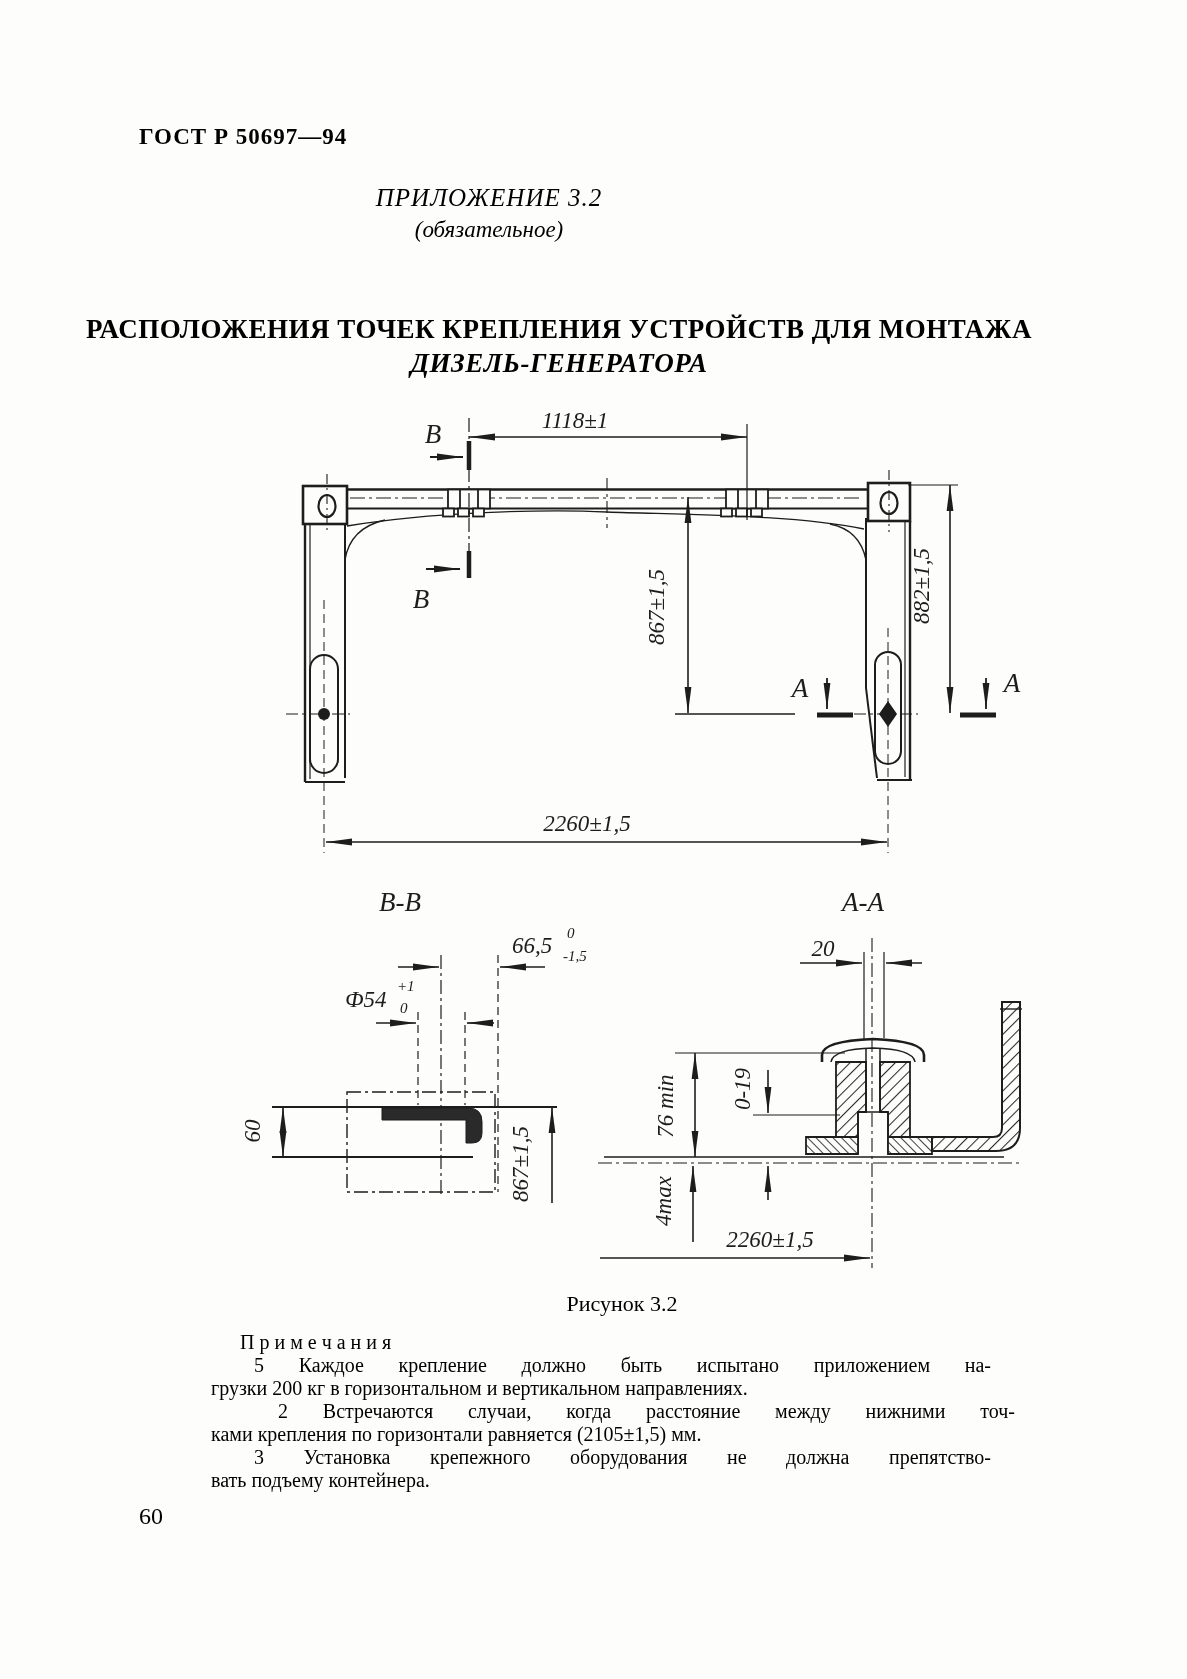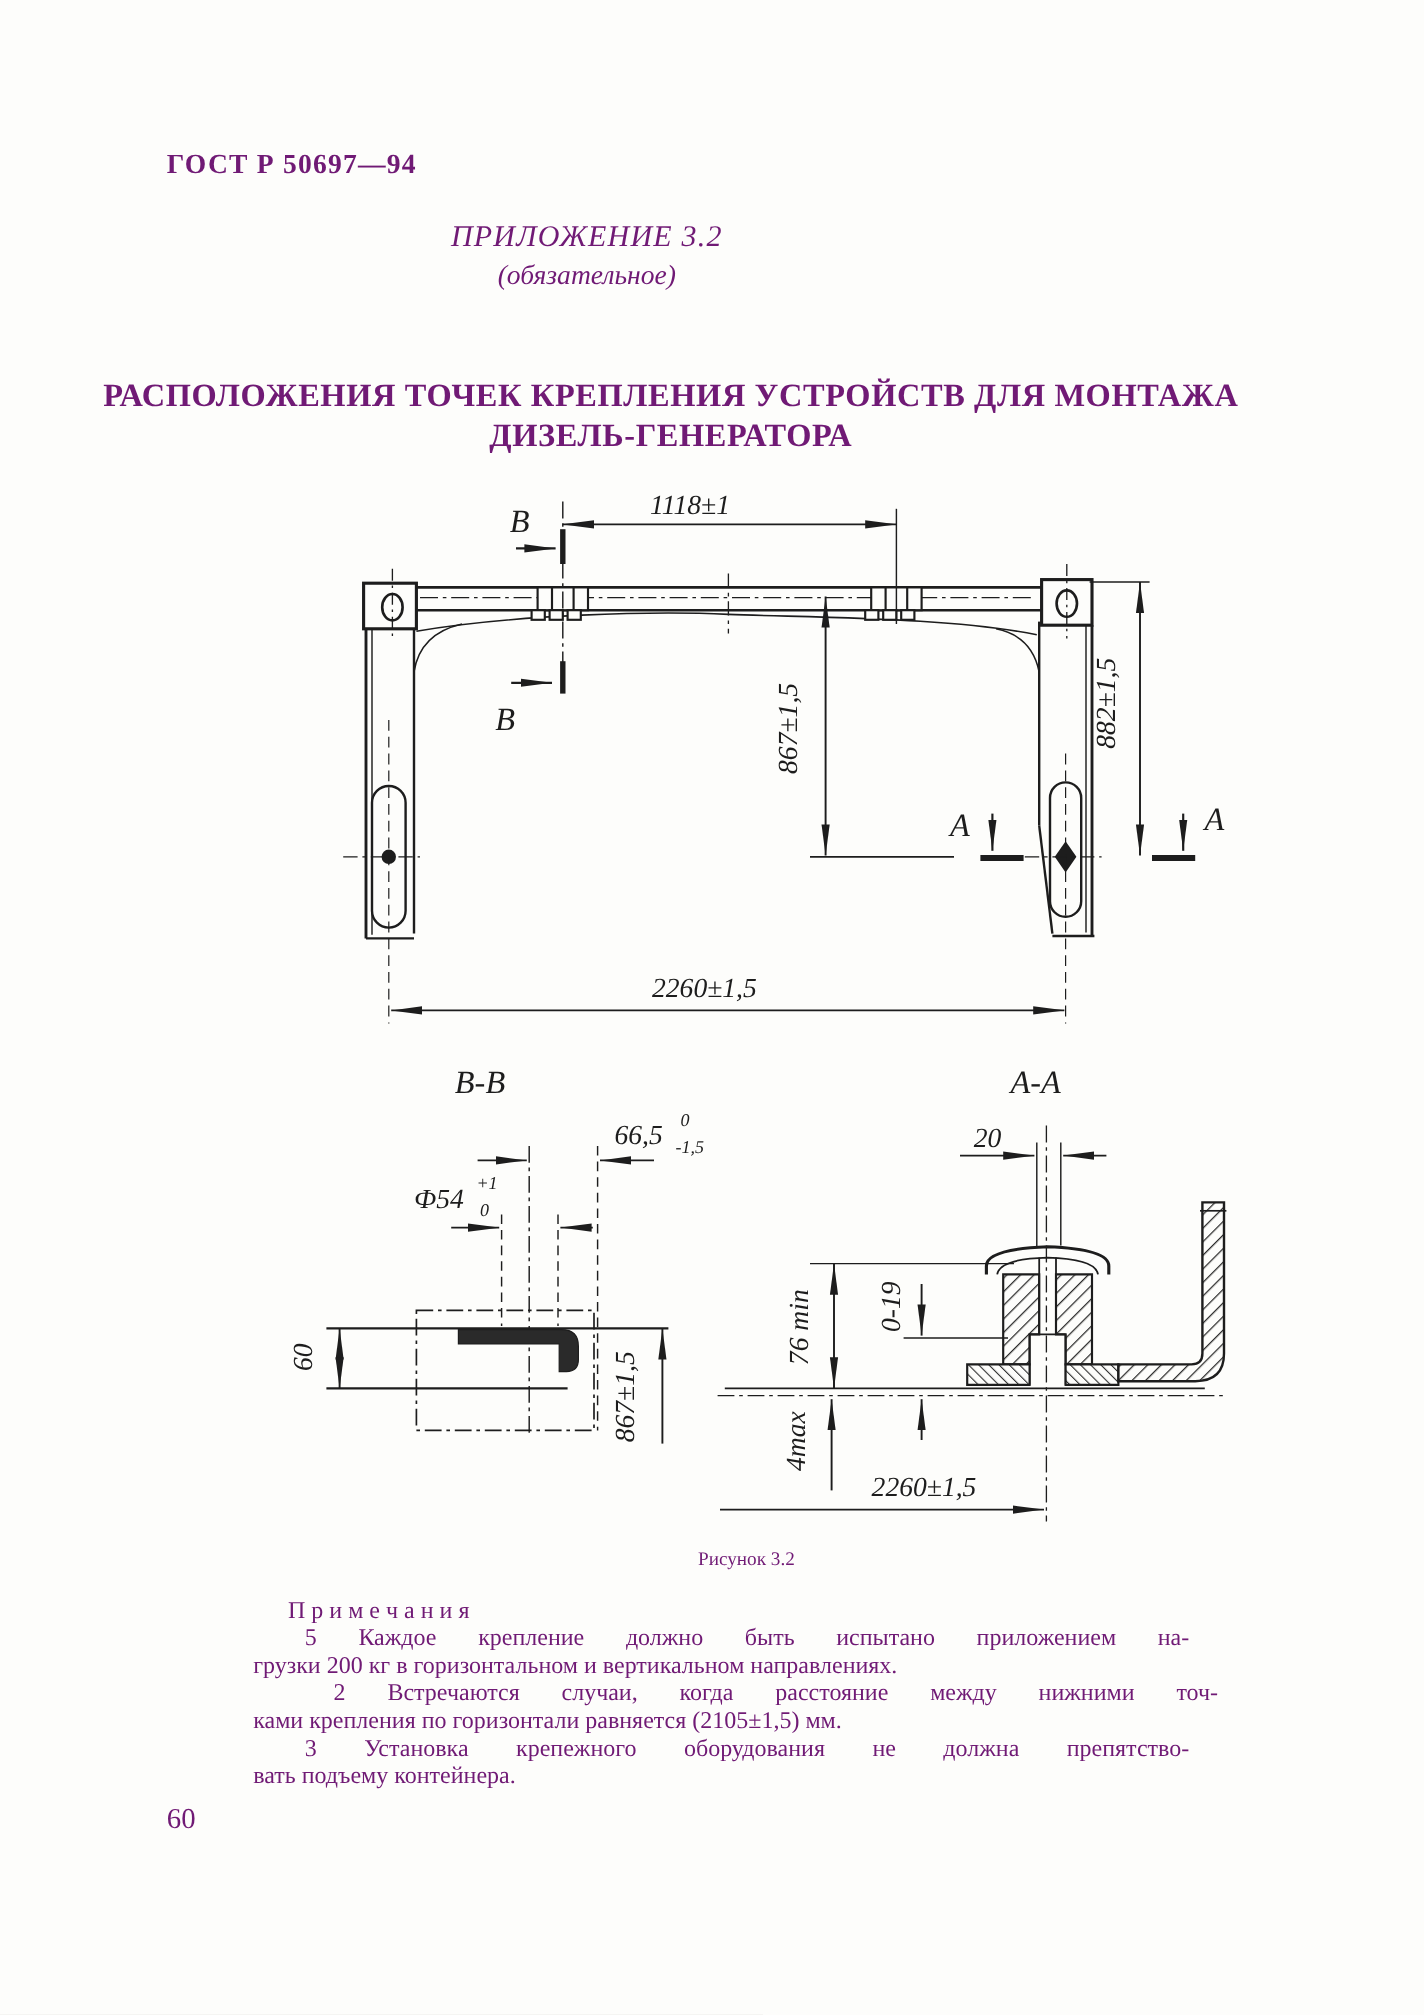--- a/index.html
+++ b/index.html
@@ -1,45 +1,45 @@
 <!DOCTYPE html>
 <html><head>
 <meta charset="utf-8">
 <style>
   html,body{margin:0;padding:0;background:#e8e8e4;}
   .page{
     position:relative;width:1187px;height:1679px;margin:0 auto;
     background:#fdfdfb;overflow:hidden;
-    font-family:"Liberation Serif", serif;color:#701a75;
+    font-family:"Liberation Serif", serif;color:#000000;
   }
   .abs{position:absolute;white-space:nowrap;}
   .doc-header{font-size:23px;font-weight:bold;letter-spacing:1px;}
   .appendix{font-style:italic;font-size:25px;letter-spacing:1px;text-align:center;width:400px;}
   .appendix2{font-style:italic;font-size:23px;text-align:center;width:400px;}
   .main-title{font-weight:bold;font-size:27px;letter-spacing:0.5px;text-align:center;width:1000px;white-space:nowrap;}
-  .fig-caption{font-size:16px;text-align:center;width:400px;}
+  .fig-caption{font-size:22px;text-align:center;width:400px;}
   .note-line{font-size:20px;white-space:nowrap;}
   .note-just{white-space:normal;text-align:justify;text-align-last:justify;overflow:hidden;height:24px;}
   .page-num{font-size:24px;}
   svg{position:absolute;left:0;top:0;}
   svg text{font-family:"Liberation Serif", serif;font-style:italic;fill:#1d1d1d;}
   .lbl{font-size:23px;}
   .lbl-big{font-size:27px;}
   .lbl-sm{font-size:15px;}
 </style>
 </head>
 <body>
 
 <div class="page">
 
   <div class="abs doc-header" style="left:139px;top:124px;">ГОСТ Р 50697—94</div>
   <div class="abs appendix" style="left:289px;top:184px;">ПРИЛОЖЕНИЕ 3.2</div>
   <div class="abs main-title" style="left:59px;top:314px;">РАСПОЛОЖЕНИЯ ТОЧЕК КРЕПЛЕНИЯ УСТРОЙСТВ ДЛЯ МОНТАЖА</div>
   <div class="abs appendix2" style="left:289px;top:217px;">(обязательное)</div>
-  <div class="abs main-title" style="left:59px;top:348px;">ДИЗЕЛЬ-ГЕНЕРАТОРА</div>
+  <div class="abs main-title" style="left:59px;top:348px;font-style:italic;">ДИЗЕЛЬ-ГЕНЕРАТОРА</div>
 
   <svg width="1187" height="1679" viewBox="0 0 1187 1679">
     <defs>
       <marker id="ah" viewBox="0 0 26 10" refX="26" refY="5" markerWidth="26" markerHeight="10" markerUnits="userSpaceOnUse" orient="auto-start-reverse">
         <path d="M26,5 L0,1.6 L0,8.4 Z" fill="#1d1d1d"></path>
       </marker>
       <pattern id="h1" width="8" height="8" patternUnits="userSpaceOnUse" patternTransform="rotate(45)">
         <rect width="8" height="8" fill="#fdfdfb"></rect>
         <line x1="0" y1="0" x2="0" y2="8" stroke="#2a2a2a" stroke-width="2.1"></line>
       </pattern>

